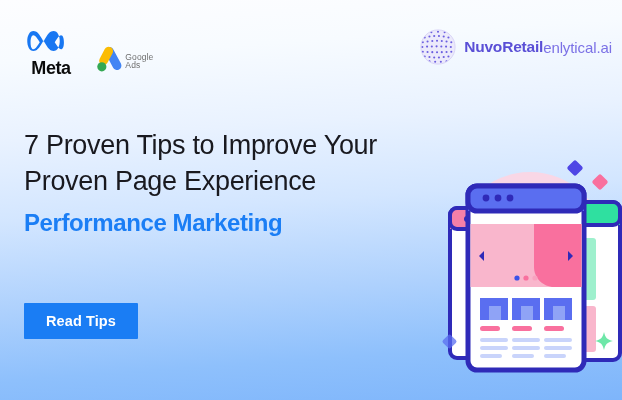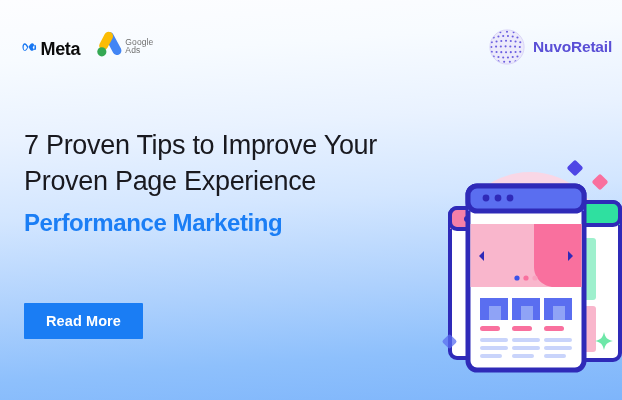--- a/index.html
+++ b/index.html
@@ -7,21 +7,21 @@
     width:622px;height:400px;overflow:hidden;
     font-family:"Liberation Sans", sans-serif;
   }
   .banner{
     position:relative;width:622px;height:400px;overflow:hidden;
     background:linear-gradient(176deg,#fdfdff 0%,#f7fbff 14%,#e9f2ff 32%,#d3e6ff 50%,#aed1fd 70%,#8ec0fc 86%,#7eb5fb 100%);
   }
 
   
   .logo-row{position:absolute;left:22px;top:26px;display:flex;align-items:flex-end;gap:14px;}
-  .meta-logo{display:flex;flex-direction:row;align-items:center;width:58px;}
+  .meta-logo{display:flex;flex-direction:column;align-items:center;width:58px;}
   .meta-mark{width:50px;height:30px;display:block;}
   .meta-word{font-size:18px;font-weight:700;color:#0b0b0b;letter-spacing:-0.4px;line-height:1;margin-top:3px;font-family:"Liberation Sans",sans-serif;}
   .gads-logo{display:flex;flex-direction:row;align-items:center;width:62px;}
   .gads-mark{width:46px;height:36px;display:block;}
   .gads-word{font-size:8.5px;font-weight:400;color:#6f6f6f;line-height:1;margin-top:4px;letter-spacing:0.1px;}
 
   
   .brand{position:absolute;right:10px;top:28px;display:flex;align-items:center;gap:7px;}
   .brand-globe{width:38px;height:38px;flex:none;}
   .brand-text{display:flex;flex-direction:row;line-height:1;}
@@ -126,32 +126,33 @@
             <circle cx="29" cy="35" r="1.1"></circle>
           <circle cx="13" cy="4.5" r="1.1"></circle>
             <circle cx="20" cy="4" r="1.1"></circle>
             <circle cx="27" cy="4.5" r="1.1"></circle>
         </g>
       </g>
       <circle cx="20" cy="20" r="18" fill="none" stroke="#d8d3f7" stroke-width="1"></circle>
     </svg>
     <div class="brand-text">
       <div class="brand-name">NuvoRetail</div>
+      <div class="brand-sub">enlytical.ai</div>
     </div>
   </div>
 
   <div class="headline">
     <h1>
       <span class="line">7 Proven Tips to Improve Your</span>
       <span class="line">Proven Page Experience</span>
       <span class="accent">Performance Marketing</span>
     </h1>
   </div>
 
-  <button class="cta">Read More</button>
+  <button class="cta">Read Tips</button>
 
   <div class="art">
     <svg viewBox="0 0 200 250">
 
       <circle cx="108" cy="98" r="76" fill="#f9d7e6"></circle>
       <circle cx="108" cy="150" r="72" fill="#dcdcf4" opacity="0.85"></circle>
 
       <g>
         <rect x="28" y="58" width="86" height="150" rx="7" fill="#ffffff" stroke="#2f2ab8" stroke-width="4"></rect>
         <path d="M28 65a7 7 0 0 1 7-7h72a7 7 0 0 1 7 7v14H28z" fill="#f47fa8"></path>

